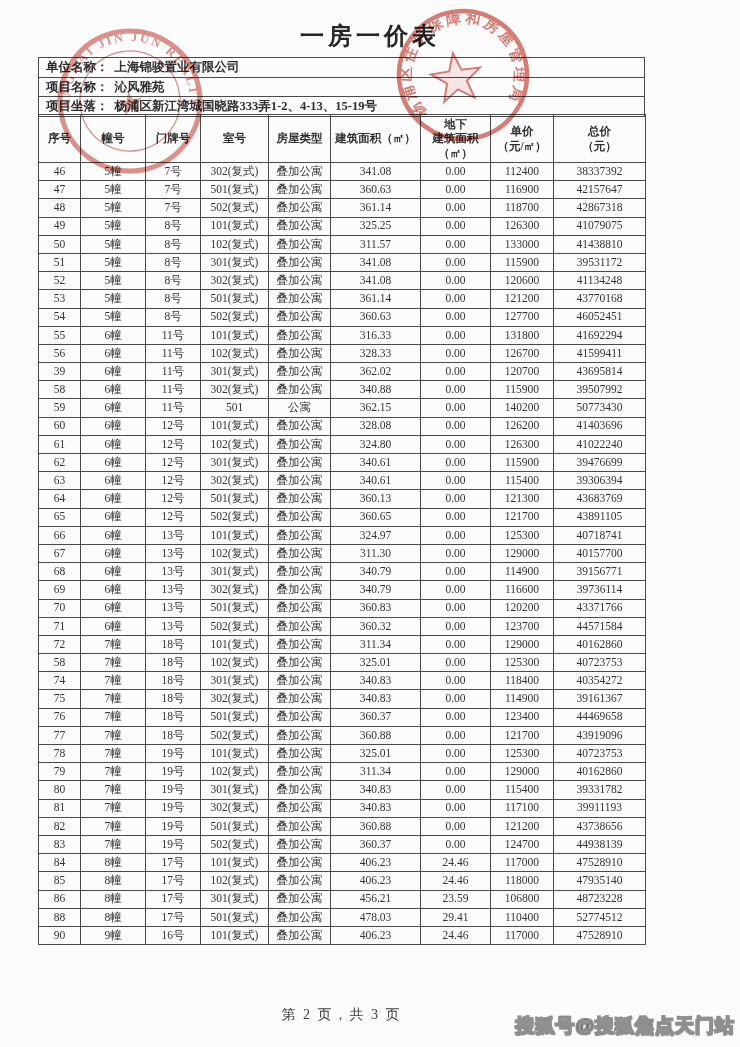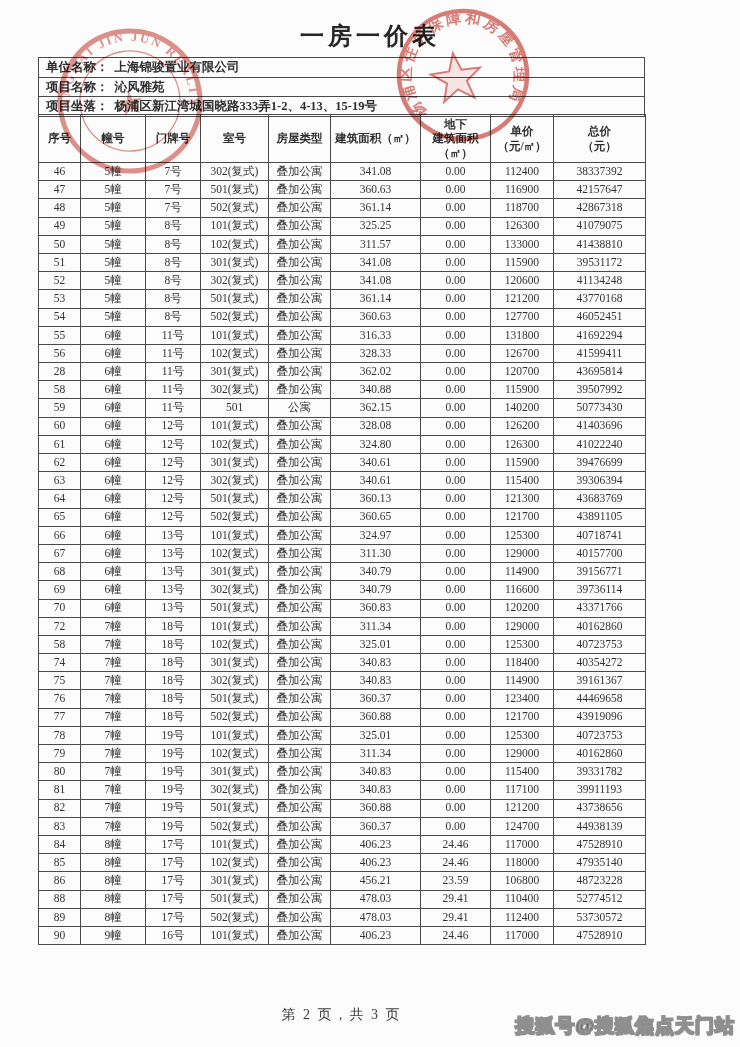--- a/index.html
+++ b/index.html
@@ -210,21 +210,21 @@
           <td>6幢</td>
           <td>11号</td>
           <td>102(复式)</td>
           <td>叠加公寓</td>
           <td>328.33</td>
           <td>0.00</td>
           <td>126700</td>
           <td>41599411</td>
         </tr>
         <tr>
-          <td>28</td>
+          <td>39</td>
           <td>6幢</td>
           <td>11号</td>
           <td>301(复式)</td>
           <td>叠加公寓</td>
           <td>362.02</td>
           <td>0.00</td>
           <td>120700</td>
           <td>43695814</td>
         </tr>
         <tr>
@@ -364,20 +364,31 @@
           <td>6幢</td>
           <td>13号</td>
           <td>501(复式)</td>
           <td>叠加公寓</td>
           <td>360.83</td>
           <td>0.00</td>
           <td>120200</td>
           <td>43371766</td>
         </tr>
         <tr>
+          <td>71</td>
+          <td>6幢</td>
+          <td>13号</td>
+          <td>502(复式)</td>
+          <td>叠加公寓</td>
+          <td>360.32</td>
+          <td>0.00</td>
+          <td>123700</td>
+          <td>44571584</td>
+        </tr>
+        <tr>
           <td>72</td>
           <td>7幢</td>
           <td>18号</td>
           <td>101(复式)</td>
           <td>叠加公寓</td>
           <td>311.34</td>
           <td>0.00</td>
           <td>129000</td>
           <td>40162860</td>
         </tr>
@@ -538,31 +549,20 @@
         <tr>
           <td>88</td>
           <td>8幢</td>
           <td>17号</td>
           <td>501(复式)</td>
           <td>叠加公寓</td>
           <td>478.03</td>
           <td>29.41</td>
           <td>110400</td>
           <td>52774512</td>
-        </tr>
-        <tr>
-          <td>89</td>
-          <td>8幢</td>
-          <td>17号</td>
-          <td>502(复式)</td>
-          <td>叠加公寓</td>
-          <td>478.03</td>
-          <td>29.41</td>
-          <td>112400</td>
-          <td>53730572</td>
         </tr>
         <tr>
           <td>90</td>
           <td>9幢</td>
           <td>16号</td>
           <td>101(复式)</td>
           <td>叠加公寓</td>
           <td>406.23</td>
           <td>24.46</td>
           <td>117000</td>

